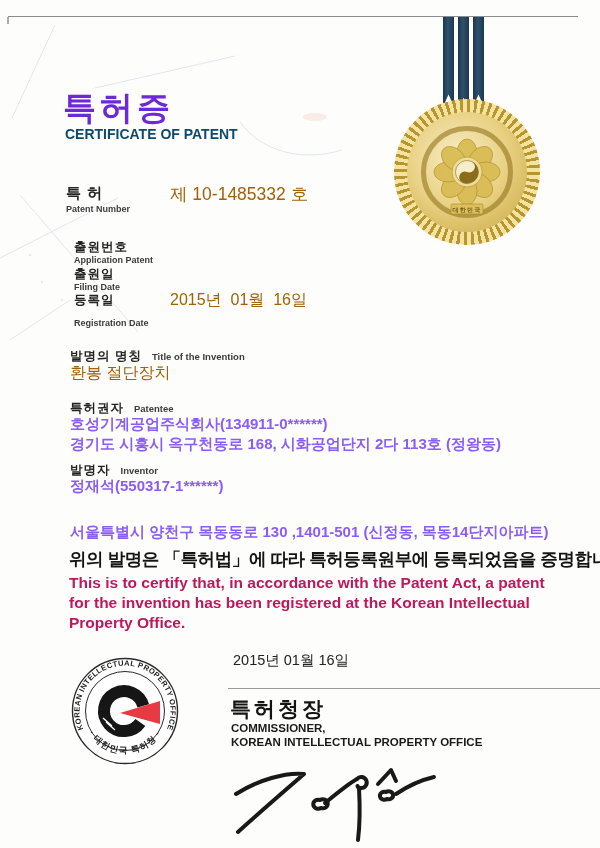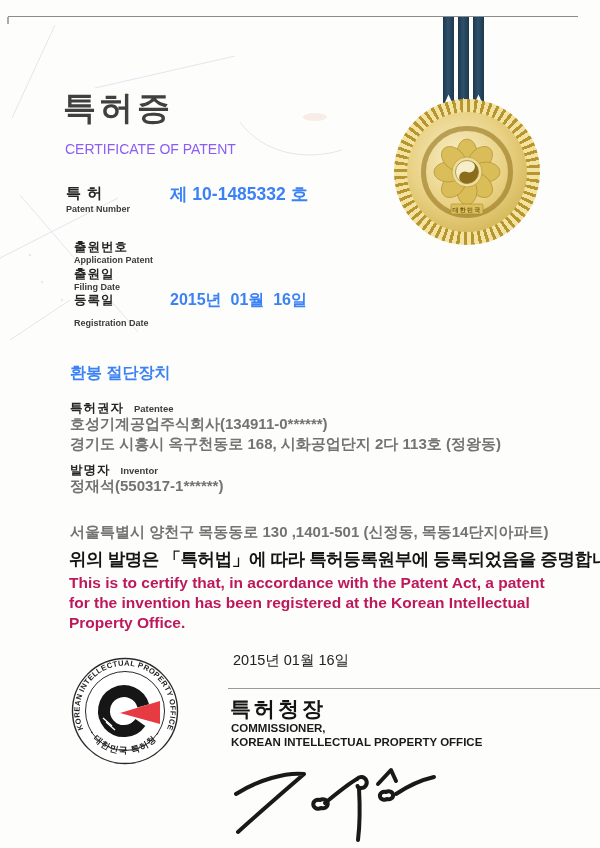--- a/index.html
+++ b/index.html
@@ -13,27 +13,27 @@
           clip-path:polygon(0 0,100% 0,100% 100%,50% 86%,0 100%);}
   
   .medal{left:394px;top:99px;width:146px;height:146px;z-index:2;}
   .medal .rays{position:absolute;inset:0;border-radius:50%;
     background:repeating-conic-gradient(#b8952f 0deg 2.6deg,#f3e3a0 2.6deg 6deg);}
   .medal .disc{position:absolute;inset:13px;border-radius:50%;
     background:radial-gradient(circle at 42% 38%,#f8eec6 0%,#e9d184 48%,#c7a63c 100%);}
   .medal .ring{position:absolute;inset:27px;border-radius:50%;border:5px solid rgba(148,116,30,.6);}
   .medal svg{position:absolute;inset:0;}
   
-  .title-ko{left:63px;top:86px;font-size:33px;font-weight:800;letter-spacing:4px;color:#404040;}
-  .title-en{left:65px;top:126px;font-size:14px;font-weight:normal;color:#8b5cf6;margin-top:15px;}
+  .title-ko{left:63px;top:86px;font-size:33px;font-weight:800;letter-spacing:4px;color:#6d28d9;}
+  .title-en{left:65px;top:126px;font-size:14px;font-weight:bold;color:#0c4a6e;}
   .lko{font-weight:bold;font-size:12.5px;color:#242424;letter-spacing:1px;}
   .len{font-size:9px;font-weight:bold;color:#3c3c3c;}
-  .val{font-size:16px;font-weight:bold;white-space:pre;color:#3b82f6;}
+  .val{font-size:16px;font-weight:normal;white-space:pre;color:#a16207;}
   .big-val{font-size:17.5px;}
-  .name-line{font-size:15px;font-weight:bold;white-space:pre;color:#737373;}
+  .name-line{font-size:15px;font-weight:bold;white-space:pre;color:#8b5cf6;}
   .label-row .len{margin-left:10px;font-size:9.5px;}
   .stmt-ko{left:69px;top:547px;font-size:17.5px;font-weight:bold;letter-spacing:-.4px;white-space:nowrap;color:#141414;}
   .stmt-en{left:69px;top:573px;width:492px;font-size:15.5px;font-weight:bold;line-height:20px;color:#be185d;}
   .issue-date{left:233px;top:651px;font-size:14.5px;white-space:pre;color:#222;}
   .sign-rule{left:228px;top:688px;width:372px;height:1px;background:#9a9a9a;}
   .comm-ko{left:230px;top:695px;font-size:21px;font-weight:800;letter-spacing:3px;color:#141414;}
   .comm-en1{left:231px;top:722px;font-size:11.5px;font-weight:bold;color:#1a1a1a;}
   .comm-en2{left:231px;top:736px;font-size:11.5px;font-weight:bold;color:#1a1a1a;}
   .signature{left:228px;top:748px;z-index:3;}
   .seal{left:70px;top:656px;z-index:3;}
@@ -109,20 +109,23 @@
   <div class="abs lko" style="left:74px;top:239px;">출원번호</div>
   <div class="abs len" style="left:74px;top:255px;">Application Patent</div>
 
   <div class="abs lko" style="left:74px;top:266px;">출원일</div>
   <div class="abs len" style="left:74px;top:282px;">Filing Date</div>
 
   <div class="abs lko" style="left:74px;top:292px;">등록일</div>
   <div class="abs len" style="left:74px;top:308px;margin-top:10px;">Registration Date</div>
   <div class="abs val" style="left:170px;top:290px;">2015년  01월  16일</div>
 
+  <div class="abs label-row" style="left:70px;top:346px;">
+    <span class="lko">발명의 명칭</span><span class="len">Title of the Invention</span>
+  </div>
   <div class="abs val" style="left:70px;top:363px;">환봉 절단장치</div>
 
   <div class="abs label-row" style="left:70px;top:398px;">
     <span class="lko">특허권자</span><span class="len">Patentee</span>
   </div>
   <div class="abs name-line" style="left:70px;top:415px;">호성기계공업주식회사(134911-0******)</div>
   <div class="abs name-line" style="left:70px;top:435px;">경기도 시흥시 옥구천동로 168, 시화공업단지 2다 113호 (정왕동)</div>
 
   <div class="abs label-row" style="left:70px;top:460px;">
     <span class="lko">발명자</span><span class="len">Inventor</span>

